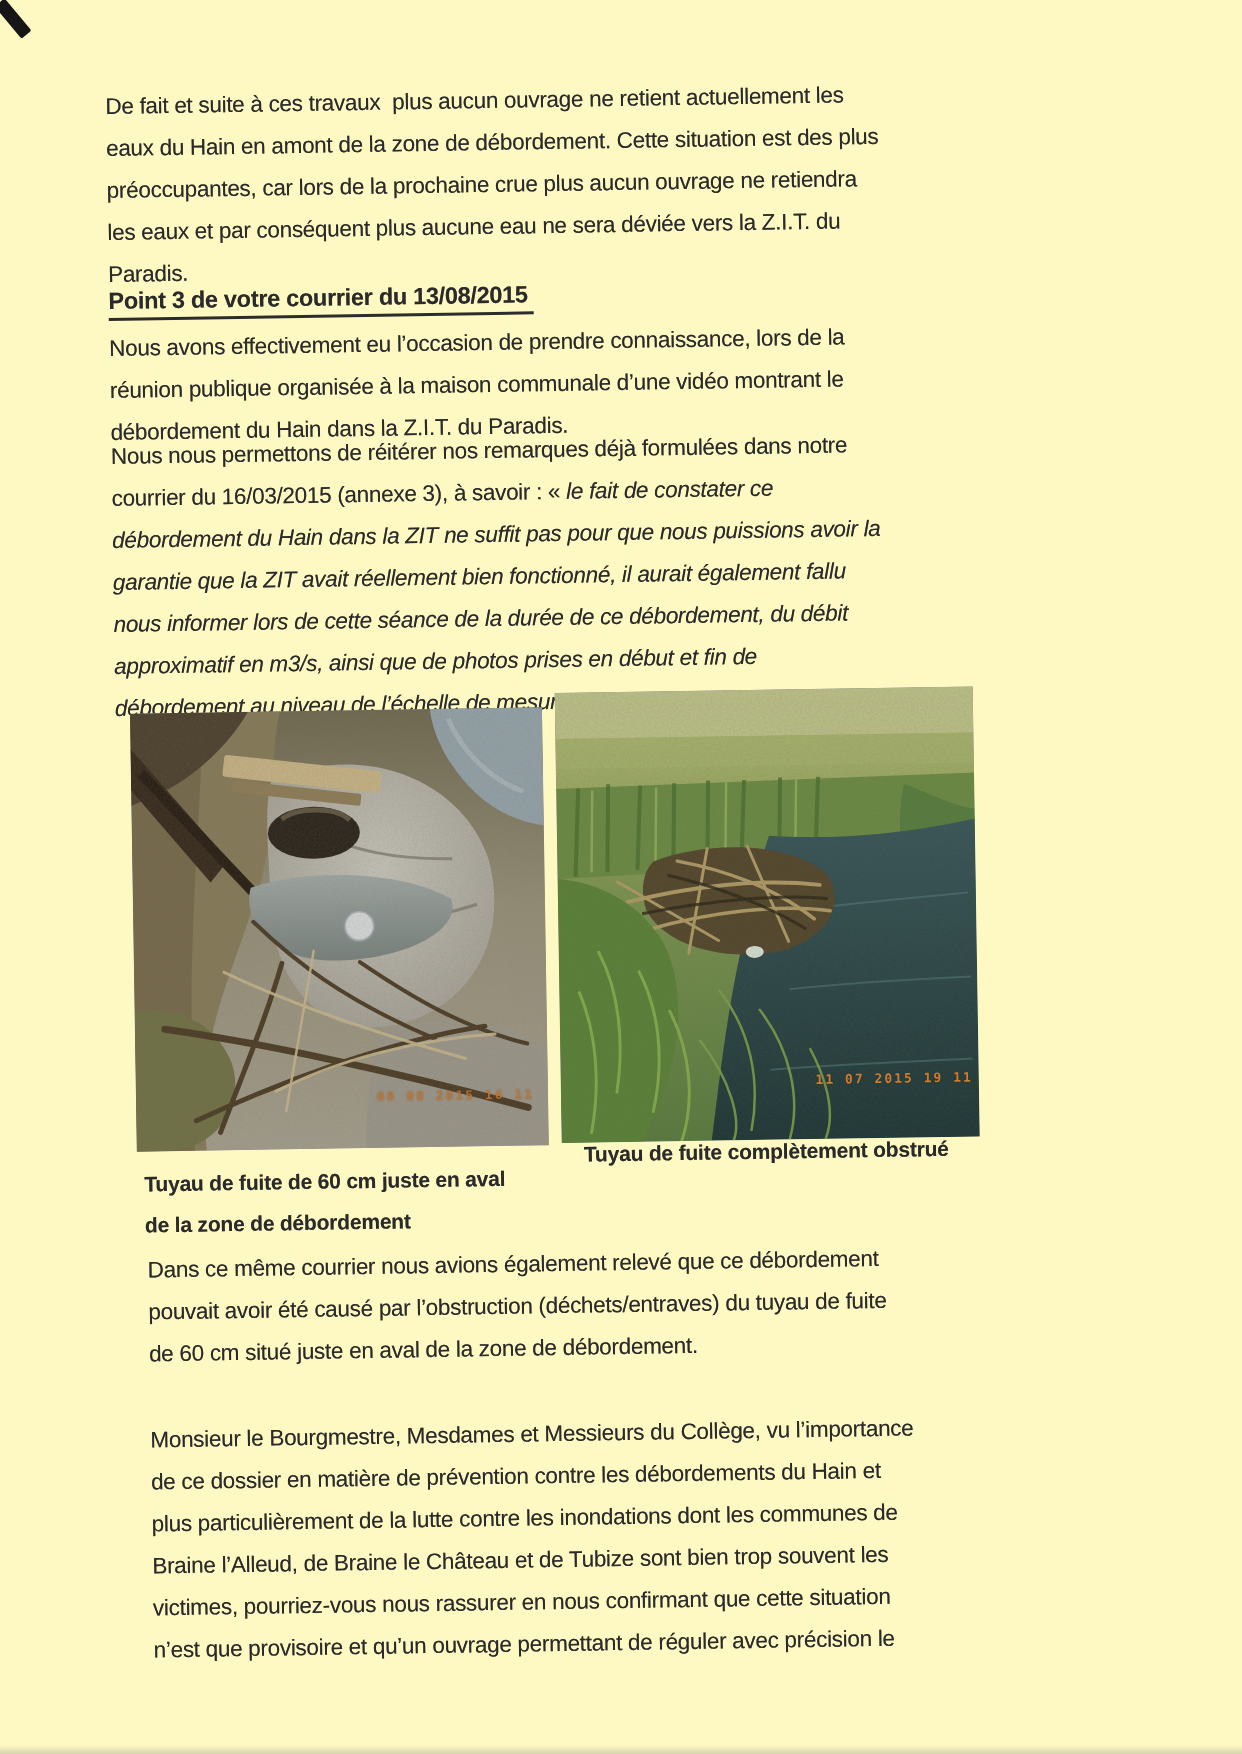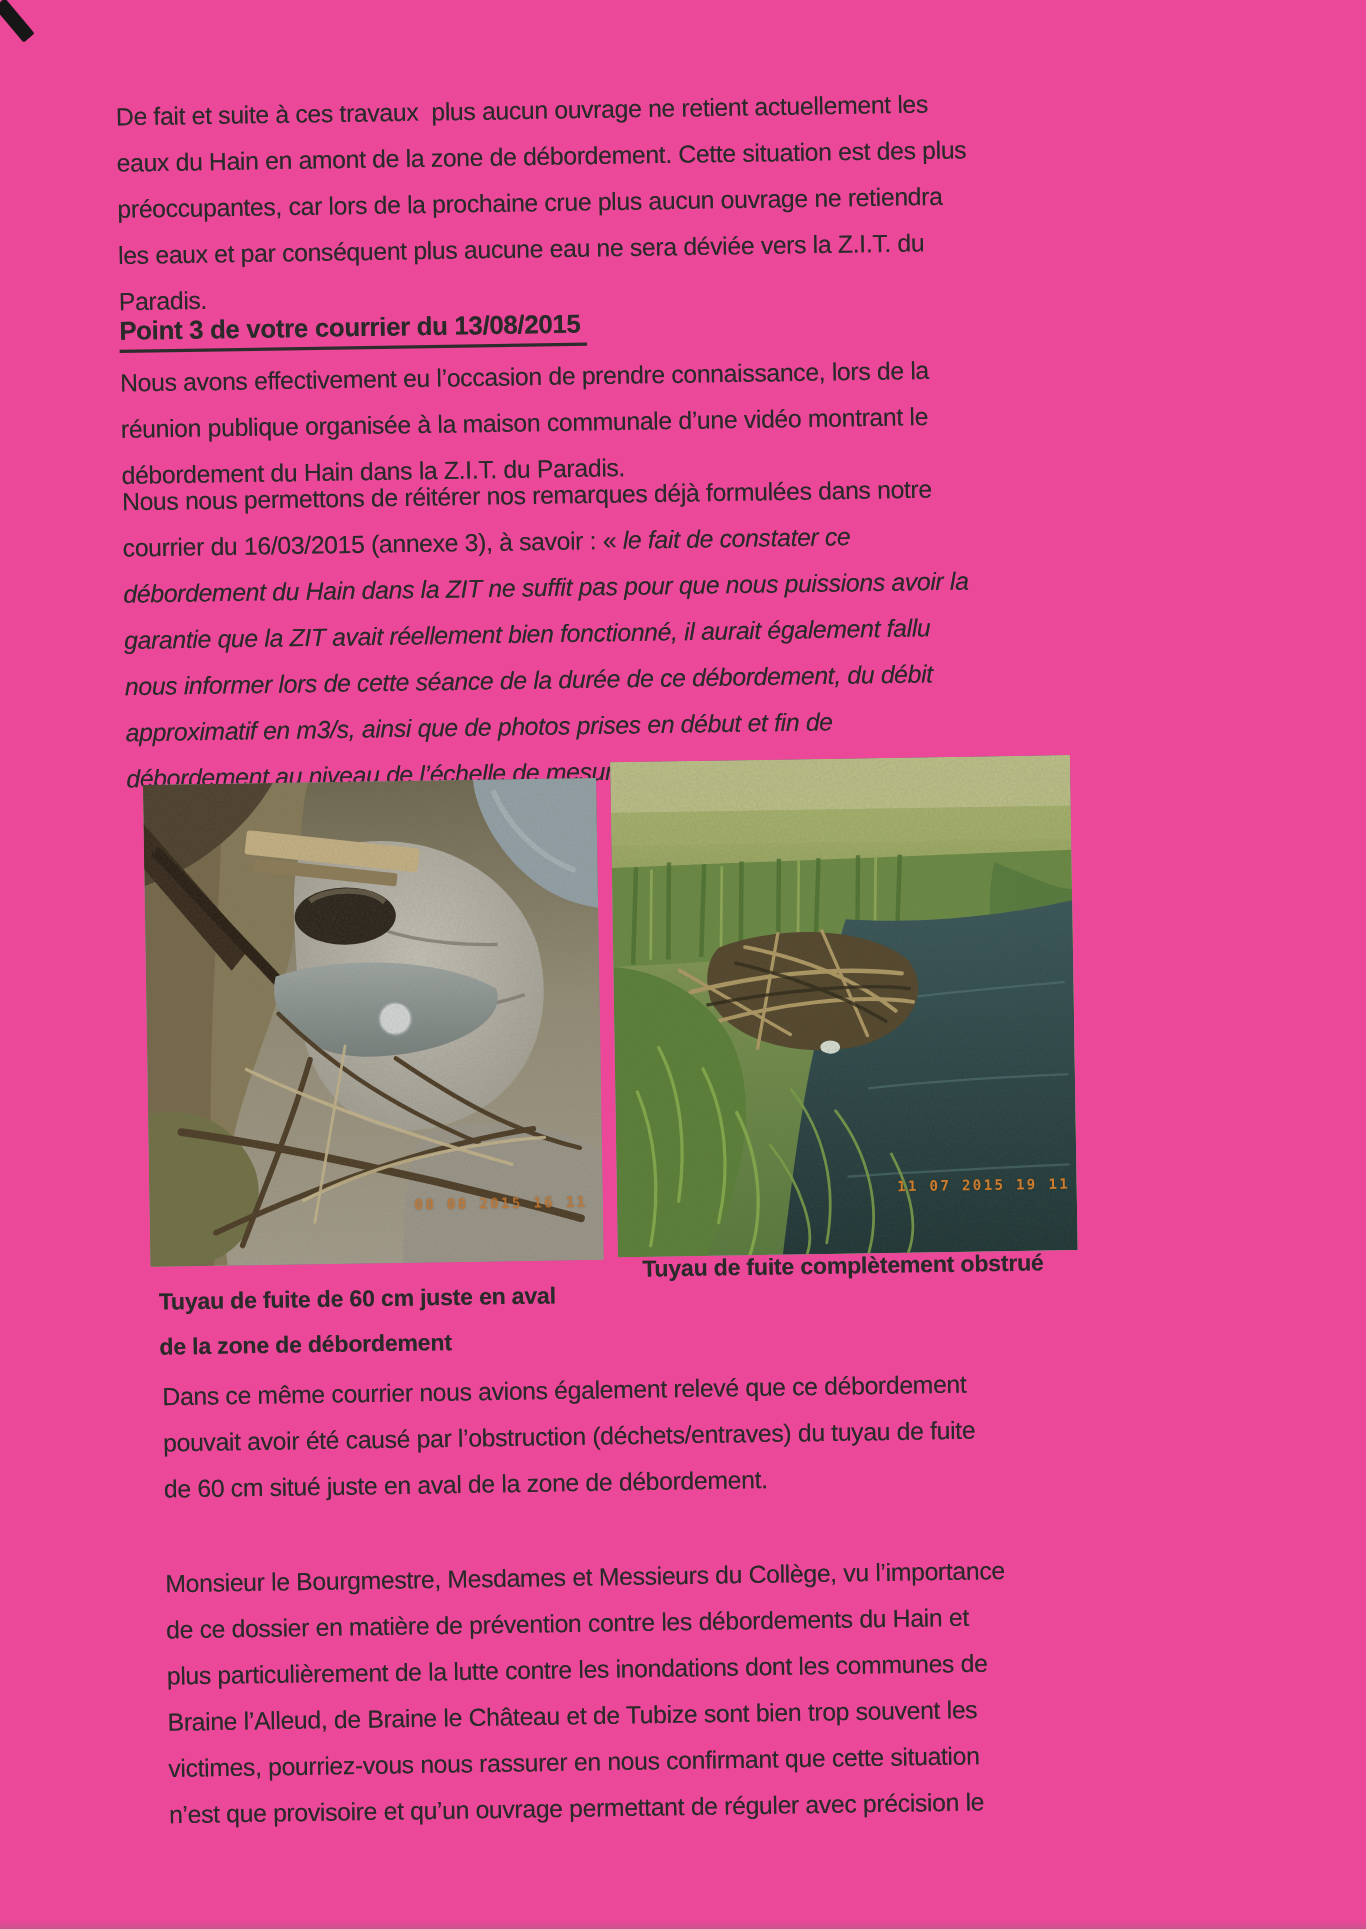--- a/index.html
+++ b/index.html
@@ -1,17 +1,17 @@
 <!DOCTYPE html>
 <html><head>
 <meta charset="utf-8">
 <style>
   html,body{margin:0;padding:0;}
   body{width:1242px;height:1754px;background:#e9e9e7;font-family:"Liberation Sans",sans-serif;}
-  .page{position:relative;width:1242px;height:1754px;background:#ec4899;overflow:hidden;color:#2a2a2a;}
+  .page{position:relative;width:1242px;height:1754px;background:#fef9c3;overflow:hidden;color:#2a2a2a;}
   .corner-artifact{position:absolute;left:-8px;top:12px;width:42px;height:13px;background:#161616;transform:rotate(50deg);border-radius:2px;}
   .bottom-smudge{position:absolute;left:0;bottom:0;width:100%;height:9px;background:linear-gradient(to top,rgba(110,110,110,0.28),rgba(110,110,110,0));}
   .content{position:absolute;left:105px;top:80px;width:920px;height:1650px;transform:rotate(-0.9deg);transform-origin:0 0;}
   .para{position:absolute;left:0;}
   .para.indent{left:24px;}
   .line{white-space:pre;font-size:22.5px;line-height:42px;letter-spacing:-0.3px;text-shadow:0 0 0.6px rgba(42,42,42,0.55);}
   .it{font-style:italic;}
   .heading{position:absolute;left:0;margin:0;font-size:23.5px;font-weight:bold;letter-spacing:-0.3px;white-space:pre;display:inline-block;border-bottom:3px solid #2c2c2c;padding:0 6px 3px 0;text-shadow:0 0 0.6px rgba(42,42,42,0.55);}
   .photos{position:absolute;left:10px;top:620px;width:860px;height:460px;}
   figure{margin:0;}

